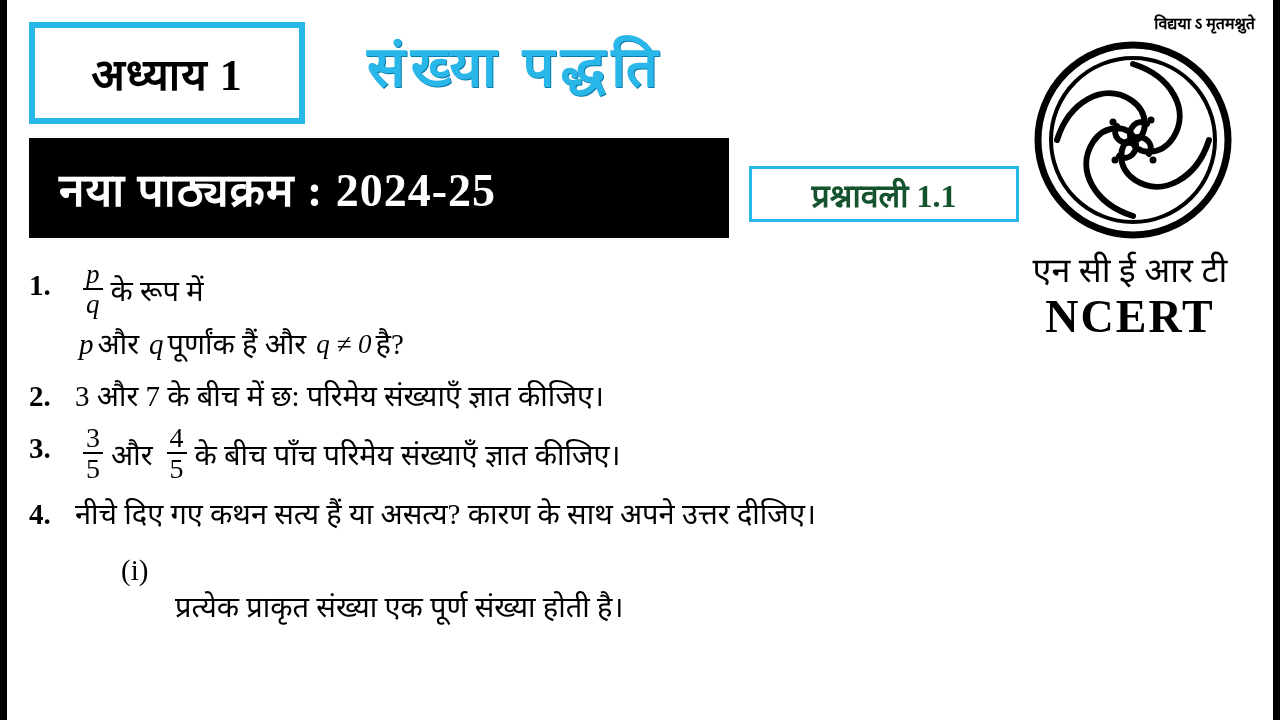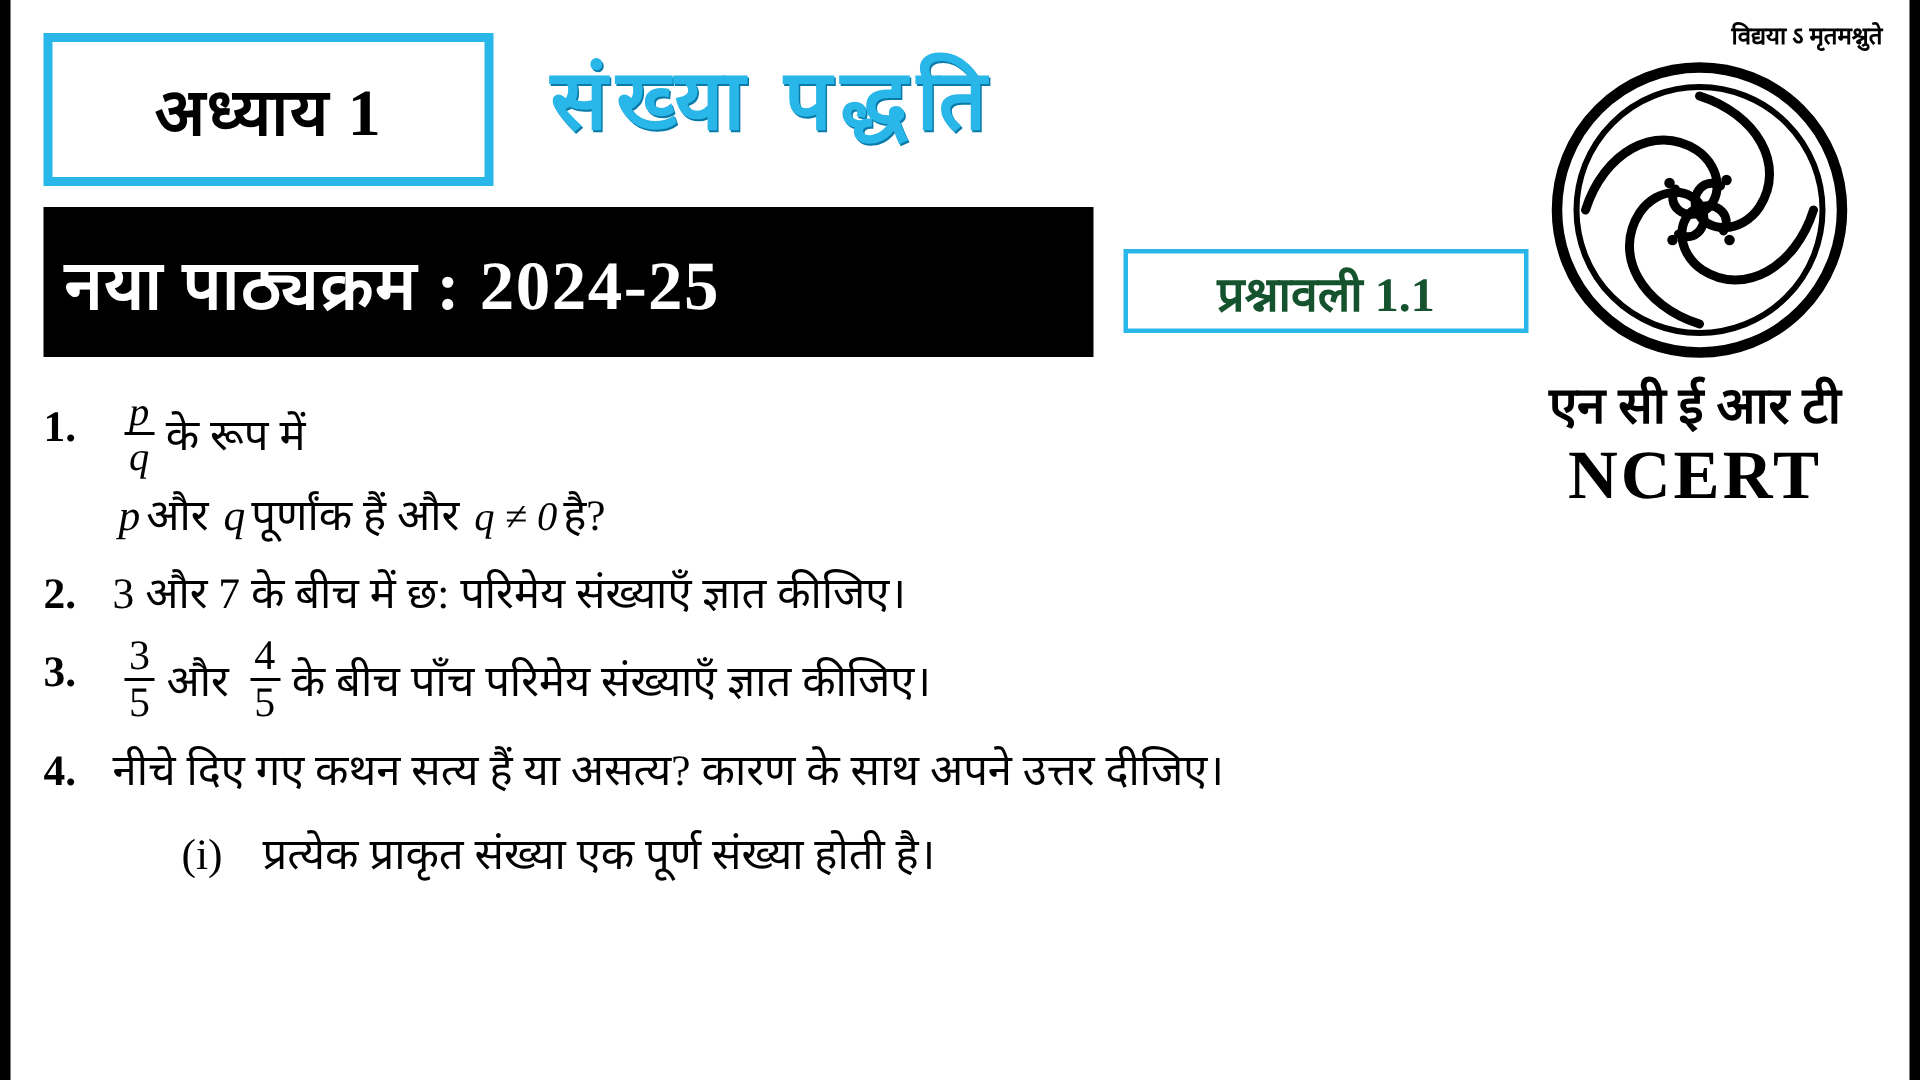--- a/index.html
+++ b/index.html
@@ -22,21 +22,21 @@
     box-sizing: border-box;
     border-left: 7px solid #000;
     border-right: 7px solid #000;
   }
 
   
   .chapter-box {
     position: absolute;
     left: 22px;
     top: 22px;
-    width: 300px;
+    width: 276px;
     height: 102px;
     border: 6px solid #29b6e8;
     background: #ffffff;
     display: flex;
     align-items: center;
     justify-content: center;
     box-sizing: border-box;
   }
   .chapter-box .chapter-label {
     font-family: "Liberation Serif", serif;
@@ -64,21 +64,21 @@
   .syllabus-banner {
     position: absolute;
     left: 22px;
     top: 138px;
     width: 700px;
     height: 100px;
     background: #000000;
     display: flex;
     align-items: center;
     box-sizing: border-box;
-    padding-left: 14px;
+    padding-left: 30px;
   }
   .syllabus-banner .syllabus-text {
     color: #ffffff;
     font-family: "Liberation Serif", serif;
     font-weight: bold;
     font-size: 46px;
     letter-spacing: 1px;
     white-space: nowrap;
   }
 
@@ -130,21 +130,21 @@
     width: 200px;
     height: 200px;
   }
   .logo-hindi {
     position: absolute;
     top: 238px;
     left: 0;
     width: 250px;
     text-align: center;
     font-family: "Liberation Serif", serif;
-    font-weight: bold;
+    font-weight: normal;
     font-size: 34px;
     color: #000;
     white-space: nowrap;
   }
   .logo-eng {
     position: absolute;
     top: 282px;
     left: 0;
     width: 250px;
     text-align: center;
@@ -239,20 +239,21 @@
     text-align: left;
     padding-left: 46px;
     box-sizing: border-box;
     font-family: "Liberation Serif", serif;
     font-size: 29px;
   }
   .q4-sub .sub-text {
     font-family: "Liberation Serif", serif;
     font-size: 29px;
     white-space: nowrap;
+    margin-top: 37px;
   }
 </style>
 </head>
 <body>
 
 <div id="page">
 
   <div class="chapter-box">
     <span class="chapter-label">अध्याय 1</span>
   </div>

